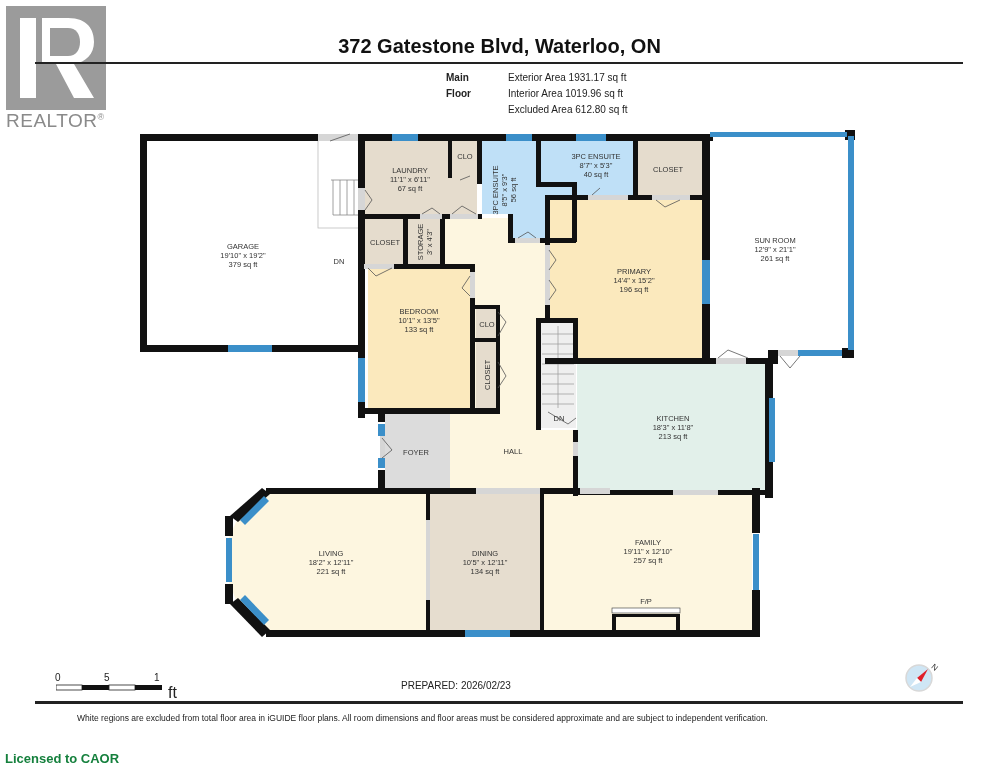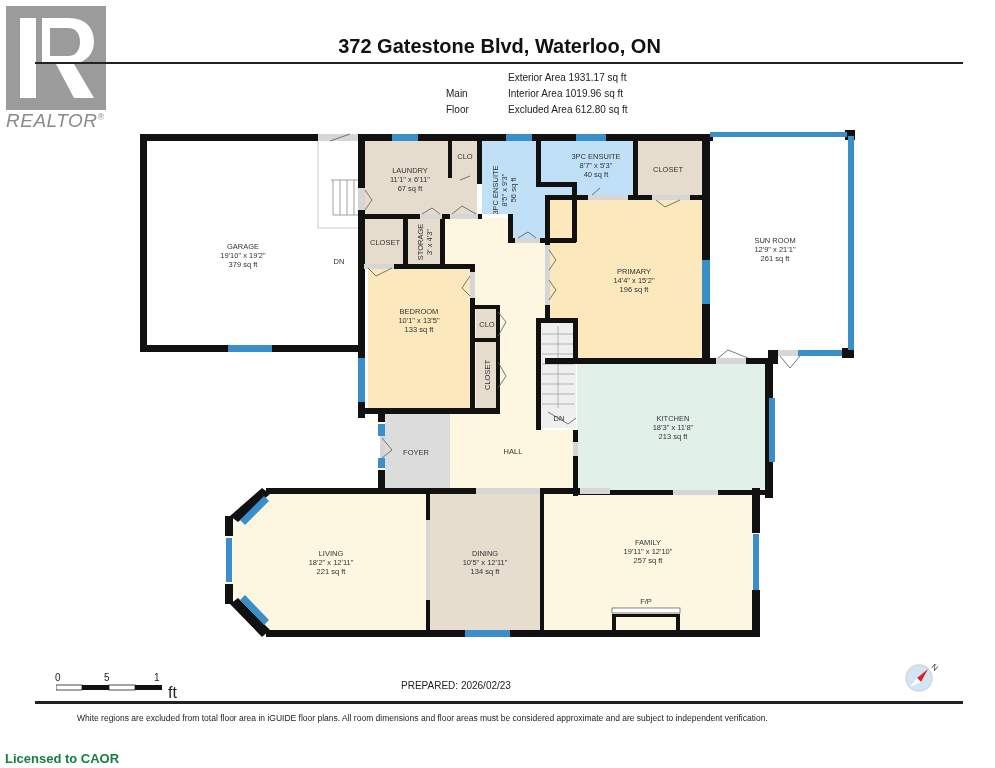--- a/index.html
+++ b/index.html
@@ -1,23 +1,23 @@
 <!DOCTYPE html>
 <html><head>
 <meta charset="utf-8">
 <style>
   html, body { margin:0; padding:0; background:#ffffff; }
   body { width:995px; height:768px; position:relative; overflow:hidden; font-family:"Liberation Sans", sans-serif; color:#1a1a1a; }
   .logo { position:absolute; left:6px; top:6px; width:100px; height:104px; }
-  .logo-text { position:absolute; left:6px; top:110px; font-size:19px; color:#8a8a8a; letter-spacing:0.5px; font-family:"Liberation Sans", sans-serif;font-style:italic; }
+  .logo-text { position:absolute; left:6px; top:110px; font-size:19px; color:#8a8a8a; letter-spacing:0.5px; font-family:"Liberation Sans", sans-serif; }
   .logo-text sup { font-size:9px; vertical-align:top; position:relative; top:2px; }
   .title { position:absolute; left:0; width:995px; top:35px; text-align:center; font-size:20px; font-weight:bold; color:#111; padding-left:2px; }
   .rule-top { position:absolute; left:35px; top:62px; width:928px; height:2px; background:#222; }
   .area-block { position:absolute; top:70px; left:446px; font-size:10px; line-height:16px; color:#222; }
-  .area-block .floor-label { position:absolute; left:0; top:16px; font-weight:normal; }
+  .area-block .floor-label { position:absolute; left:0; top:0; font-weight:bold; }
   .area-block .vals { position:absolute; left:62px; top:0; white-space:nowrap; }
   .plan { position:absolute; left:0; top:0; }
   .room-label { font-family:"Liberation Sans", sans-serif; font-size:7.5px; fill:#333; text-anchor:middle; }
   .scale { position:absolute; left:48px; top:672px; }
   .scale-nums span { position:absolute; font-size:10px; color:#222; top:0; }
   .prepared { position:absolute; left:0; width:888px; top:680px; text-align:center; font-size:10px; color:#222; padding-left:24px; box-sizing:border-box; }
   .compass { position:absolute; left:902px; top:658px; }
   .rule-bottom { position:absolute; left:35px; top:701px; width:928px; height:3px; background:#222; }
   .disclaimer { position:absolute; left:37px; top:713px; font-size:8.5px; color:#222; white-space:nowrap;margin-left:40px; }
   .licensed { position:absolute; left:5px; top:751px; font-size:13px; color:#15803d;font-weight:bold; }

